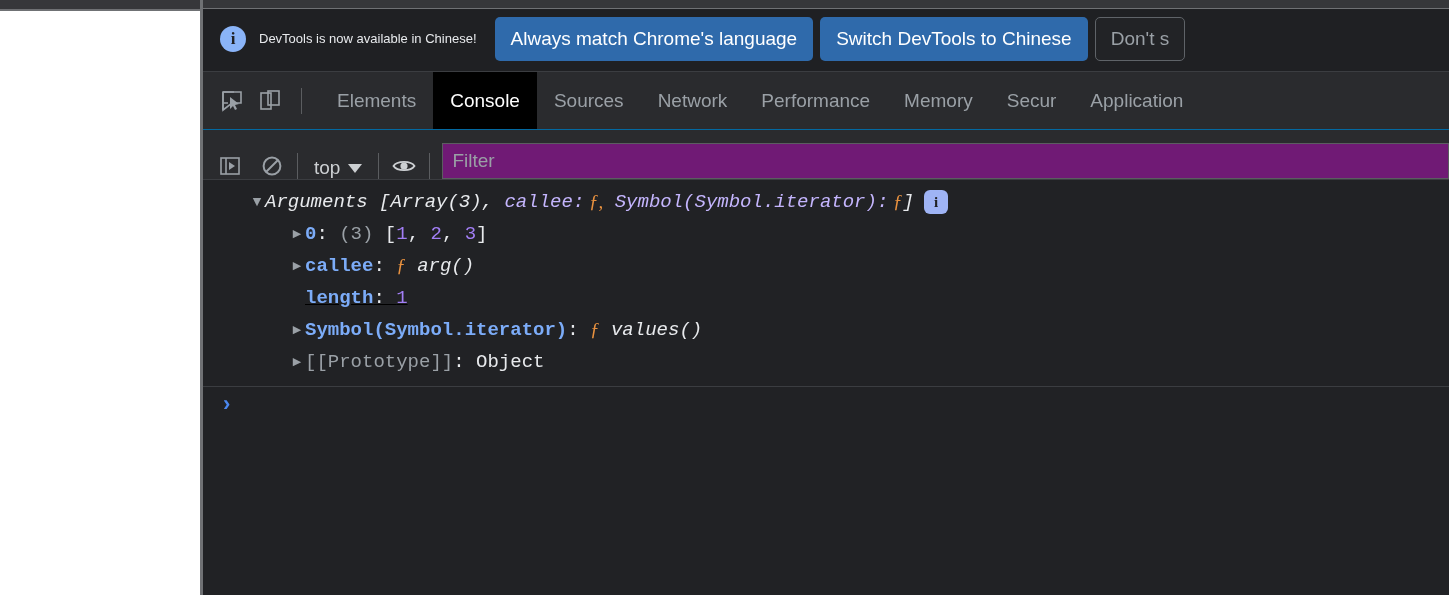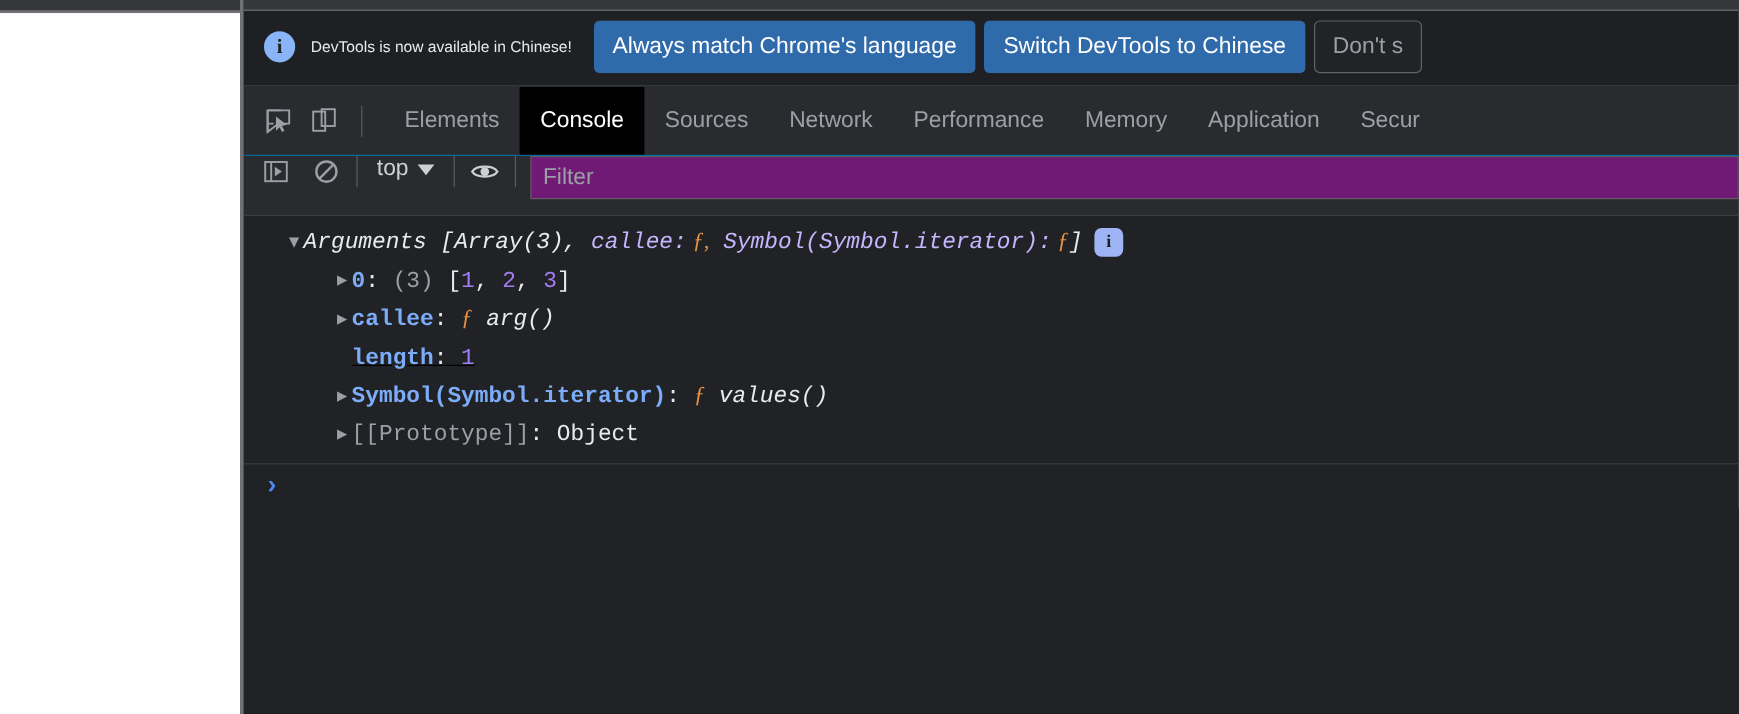--- a/index.html
+++ b/index.html
@@ -99,21 +99,21 @@
     display: flex; align-items: center; padding: 0 17px;
     color: #9aa0a6; font-size: 19px; white-space: nowrap;
   }
   .tab.active { background: #000000; color: #ffffff; text-align: right; }
 
   
   .console-toolbar {
     height: 50px; flex: none;
     background: #2a2b2e;
     border-bottom: 1px solid #3b3d41;
-    display: flex; align-items: flex-start; padding-left: 14px;
+    display: flex; align-items: flex-end; padding-left: 14px;
   }
   .ct-icon { width: 26px; height: 26px; display: block; }
   .ct-sep { width: 1px; height: 26px; background: #5b5d60; margin: 0 12px; }
   .ct-gap { width: 16px; }
   .context-select {
     display: flex; align-items: center; gap: 8px;
     color: #cdd0d3; font-size: 19px; padding: 0 4px;
   }
   .caret-down {
     width: 0; height: 0;
@@ -130,21 +130,21 @@
     outline: none;
   }
   .filter-input::placeholder { color: #9aa0a6; }
 
   
   .console-body {
     flex: 1; background: #212225; position: relative;
     font-family: "Liberation Mono", monospace;
     overflow: hidden;
   }
-  .log-group { padding: 6px 0 4px 0; }
+  .log-group { padding: 6px 0 4px 12px; }
   .log-line {
     display: flex; align-items: center;
     font-size: 19px; line-height: 32px; height: 32px;
     white-space: pre;
   }
   .arrow {
     width: 16px; flex: none; display: inline-block;
     text-align: center; color: #9aa0a6; font-size: 11px;
     font-family: "DejaVu Sans", sans-serif;
   }
@@ -225,22 +225,22 @@
         </span>
         <div class="tabbar-sep"></div>
       </div>
       <div class="tabs">
         <div class="tab">Elements</div>
         <div class="tab active">Console</div>
         <div class="tab">Sources</div>
         <div class="tab">Network</div>
         <div class="tab">Performance</div>
         <div class="tab">Memory</div>
+        <div class="tab">Secur</div>
         <div class="tab">Application</div>
-        <div class="tab">Secur</div>
       </div>
     </div>
 
     <div class="console-toolbar">
       <span class="ct-icon">
         <svg width="26" height="26" viewBox="0 0 26 26">
           <rect x="4" y="5" width="18" height="16" fill="none" stroke="#9aa0a6" stroke-width="1.6"></rect>
           <line x1="9" y1="5" x2="9" y2="21" stroke="#9aa0a6" stroke-width="1.6"></line>
           <path d="M12 9 L18 13 L12 17 Z" fill="#9aa0a6"></path>
         </svg>

